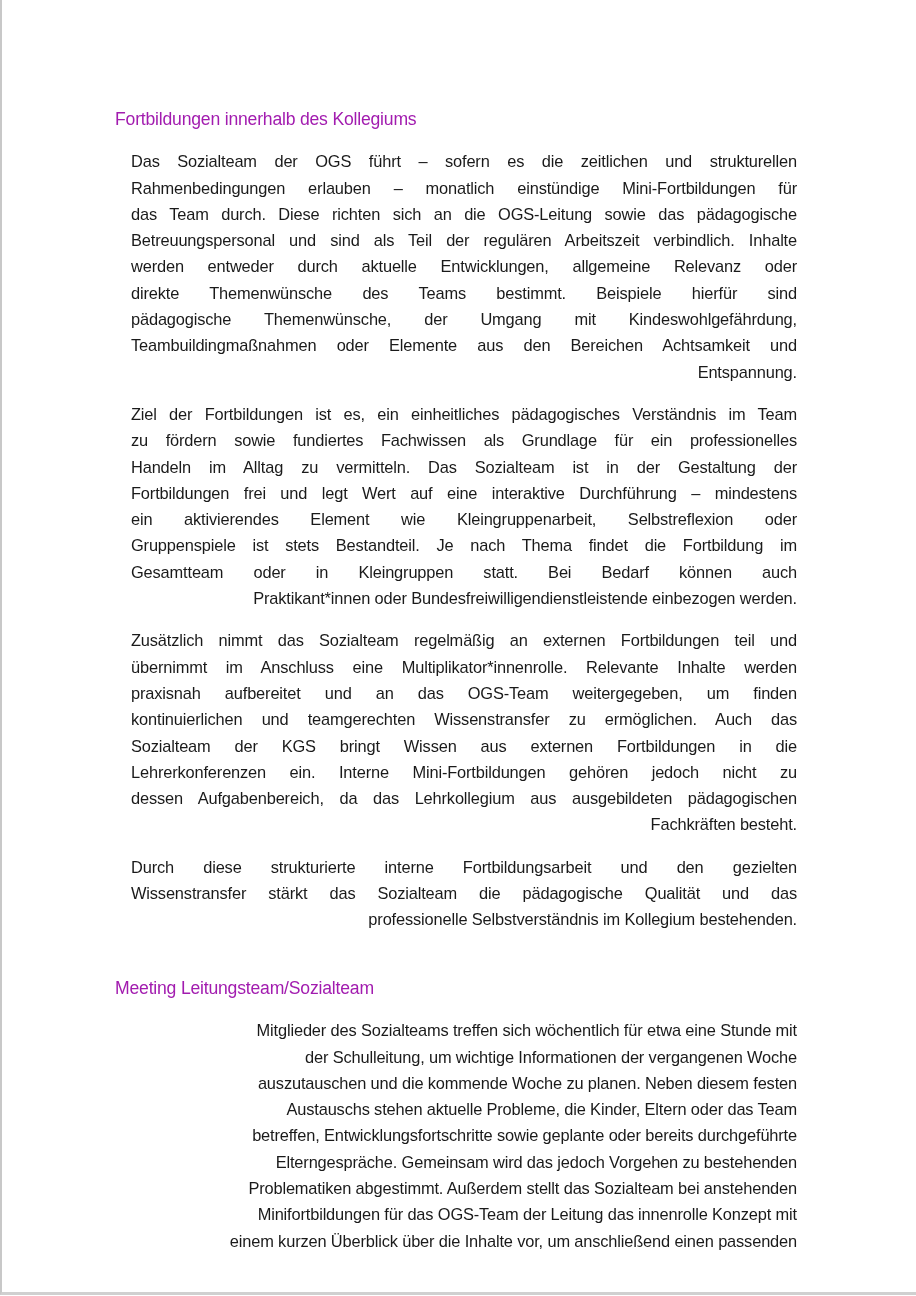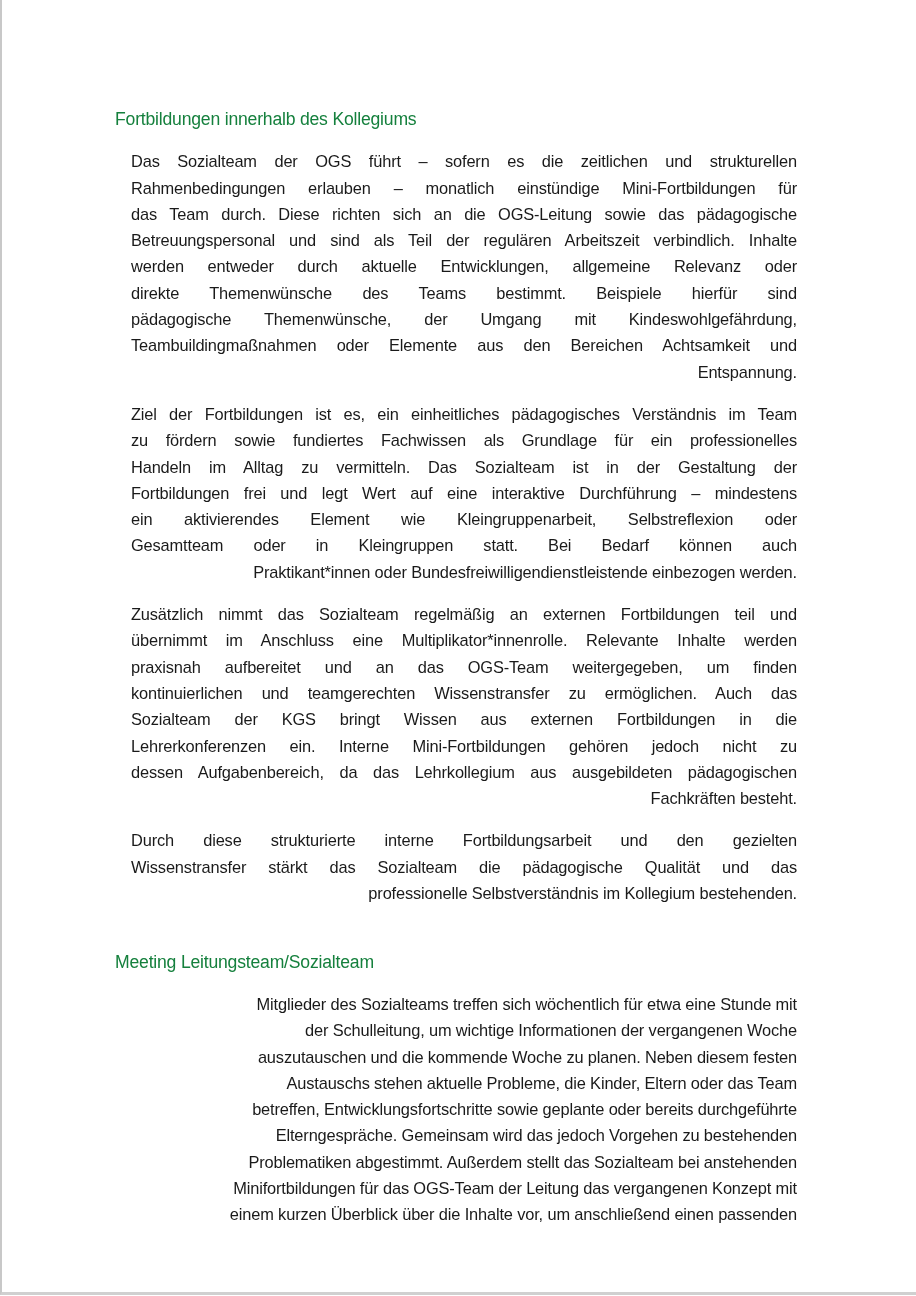--- a/index.html
+++ b/index.html
@@ -16,21 +16,21 @@
     left: 113px; top: 106px;
     width: 698px;
     font-family: "Liberation Sans", sans-serif;
     font-size: 16.4px;
     line-height: 26.3px;
     color: #1a1a1a;
     letter-spacing: -0.15px;
   }
   .h {
     font-size: 17.6px;
-    margin: 0; font-weight: normal; color: #15803d;
+    margin: 0; font-weight: normal; color: #a21caf;
     line-height: 26.3px;
     letter-spacing: -0.2px;
   }
   .p { margin: 16px; }
   .gap { height: 26.3px; }
   .jl { display: block; text-align: justify; text-align-last: justify; }
   .ll { display: block; text-align: right; }
 </style>
 </head>
 <body>
@@ -51,20 +51,21 @@
       <span class="jl">Teambuildingmaßnahmen oder Elemente aus den Bereichen Achtsamkeit und</span>
       <span class="ll">Entspannung.</span>
     </div>
 
     <div class="p">
       <span class="jl">Ziel der Fortbildungen ist es, ein einheitliches pädagogisches Verständnis im Team</span>
       <span class="jl">zu fördern sowie fundiertes Fachwissen als Grundlage für ein professionelles</span>
       <span class="jl">Handeln im Alltag zu vermitteln. Das Sozialteam ist in der Gestaltung der</span>
       <span class="jl">Fortbildungen frei und legt Wert auf eine interaktive Durchführung – mindestens</span>
       <span class="jl">ein aktivierendes Element wie Kleingruppenarbeit, Selbstreflexion oder</span>
+      <span class="jl">Gruppenspiele ist stets Bestandteil. Je nach Thema findet die Fortbildung im</span>
       <span class="jl">Gesamtteam oder in Kleingruppen statt. Bei Bedarf können auch</span>
       <span class="ll">Praktikant*innen oder Bundesfreiwilligendienstleistende einbezogen werden.</span>
     </div>
 
     <div class="p">
       <span class="jl">Zusätzlich nimmt das Sozialteam regelmäßig an externen Fortbildungen teil und</span>
       <span class="jl">übernimmt im Anschluss eine Multiplikator*innenrolle. Relevante Inhalte werden</span>
       <span class="jl">praxisnah aufbereitet und an das OGS-Team weitergegeben, um finden</span>
       <span class="jl">kontinuierlichen und teamgerechten Wissenstransfer zu ermöglichen. Auch das</span>
       <span class="jl">Sozialteam der KGS bringt Wissen aus externen Fortbildungen in die</span>
@@ -84,18 +85,18 @@
     <h2 class="h">Meeting Leitungsteam/Sozialteam</h2>
 
     <div class="p">
       <span class="ll">Mitglieder des Sozialteams treffen sich wöchentlich für etwa eine Stunde mit</span>
       <span class="ll">der Schulleitung, um wichtige Informationen der vergangenen Woche</span>
       <span class="ll">auszutauschen und die kommende Woche zu planen. Neben diesem festen</span>
       <span class="ll">Austauschs stehen aktuelle Probleme, die Kinder, Eltern oder das Team</span>
       <span class="ll">betreffen, Entwicklungsfortschritte sowie geplante oder bereits durchgeführte</span>
       <span class="ll">Elterngespräche. Gemeinsam wird das jedoch Vorgehen zu bestehenden</span>
       <span class="ll">Problematiken abgestimmt. Außerdem stellt das Sozialteam bei anstehenden</span>
-      <span class="ll">Minifortbildungen für das OGS-Team der Leitung das vergangenen Konzept mit</span>
+      <span class="ll">Minifortbildungen für das OGS-Team der Leitung das innenrolle Konzept mit</span>
       <span class="ll">einem kurzen Überblick über die Inhalte vor, um anschließend einen passenden</span>
     </div>
 
   </div>
 </div>
 
 </body></html>

